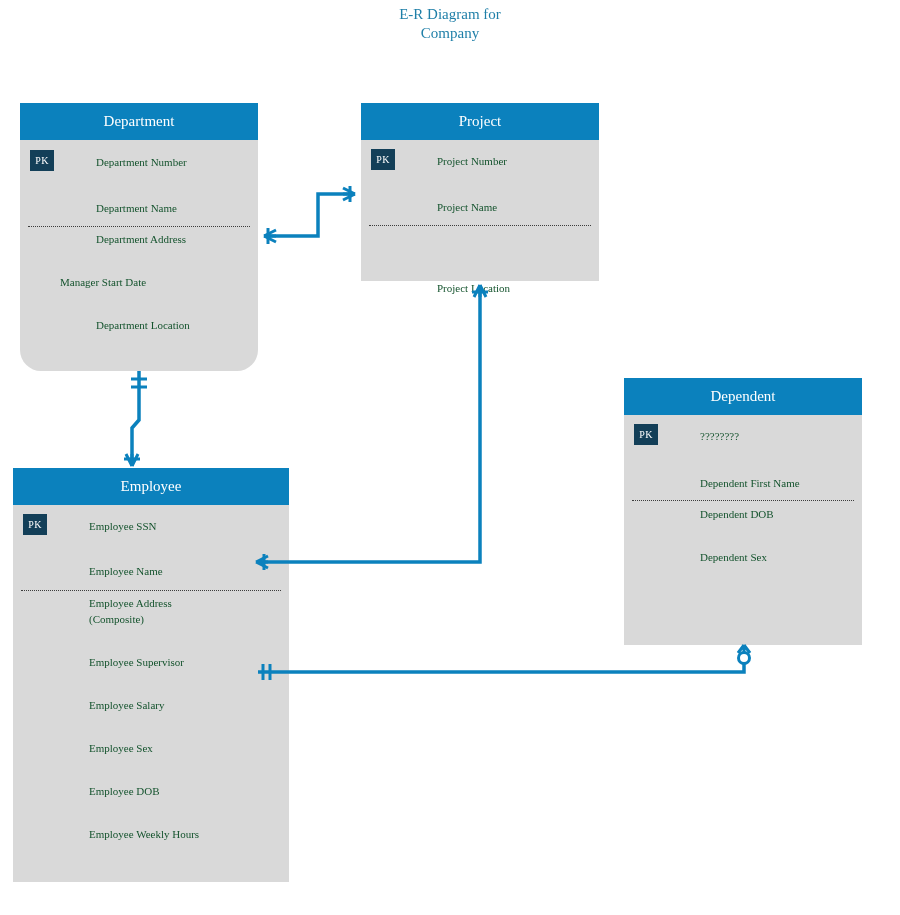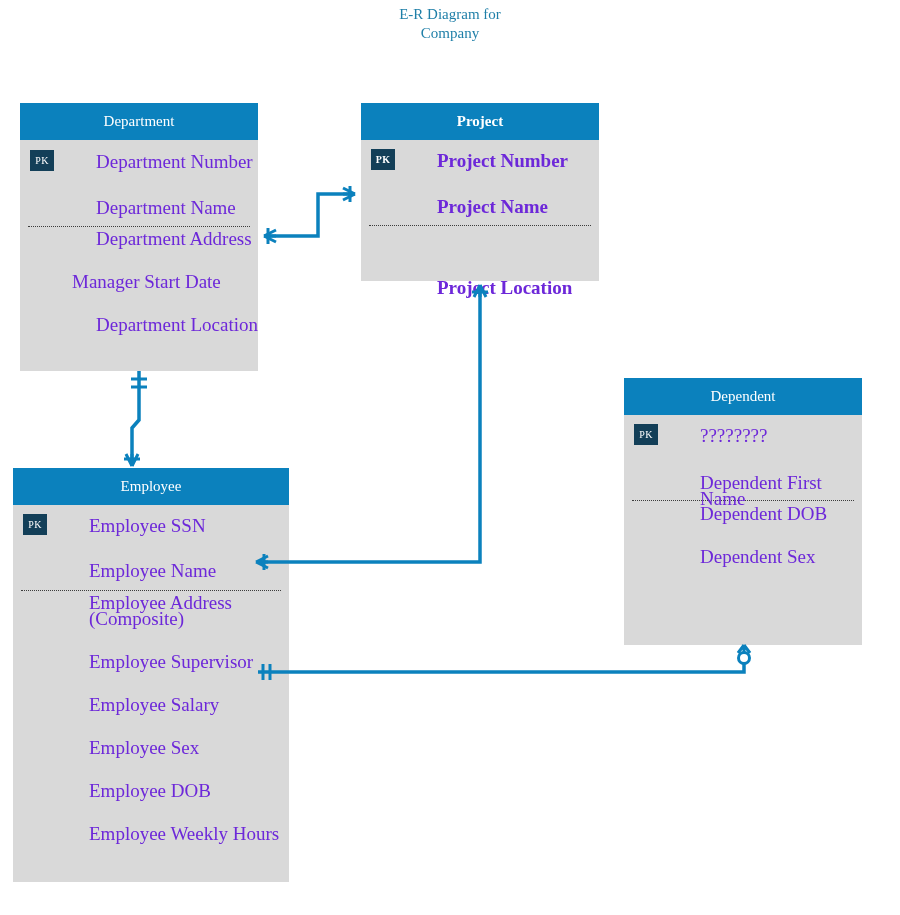--- a/index.html
+++ b/index.html
@@ -63,22 +63,22 @@
     color: #ffffff;
     font-size: 10px;
     font-family: "Liberation Serif", "DejaVu Serif", serif;
     display: flex;
     align-items: center;
     justify-content: center;
     letter-spacing: 0.3px;
     box-sizing: border-box;
   }
   .attr-label {
-    color: #6d28d9;
-    font-size: 19px;
+    color: #14532d;
+    font-size: 11px;
     line-height: 16px;
     font-family: "Liberation Serif", "DejaVu Serif", serif;
     white-space: pre-line;
   }
   .pk-separator {
     position: absolute;
     left: 8px;
     right: 8px;
     border-top: 1px dotted #3c3c3c;
     height: 0;
@@ -93,44 +93,44 @@
   }
 </style>
 </head>
 <body>
 
 <div id="canvas">
 
   <div id="diagram-title">E-R Diagram for
 Company</div>
 
-  <div class="entity" style="left:20px; top:103px; width:238px; height:268px;">
+  <div class="entity" style="left:20px; top:103px; width:238px; height:268px;border-radius:21px;">
     <div class="entity-header" style="height:37px;">Department</div>
     <div class="entity-body" style="height:231px;">
       <div class="attr-row" style="height:48px; padding-top:14px;">
         <span class="pk-badge" style="top:10px;">PK</span>
         <span class="attr-label" style="margin-left:76px;">Department Number</span>
       </div>
       <div class="pk-separator" style="top:86px;"></div>
       <div class="attr-row" style="height:43px; padding-top:12px;">
         <span class="attr-label" style="margin-left:76px;">Department Name</span>
       </div>
       <div class="attr-row" style="height:43px;">
         <span class="attr-label" style="margin-left:76px;">Department Address</span>
       </div>
       <div class="attr-row" style="height:43px;">
-        <span class="attr-label" style="margin-left:52px;text-align:right;">Manager Start Date</span>
+        <span class="attr-label" style="margin-left:40px;text-align:right;">Manager Start Date</span>
       </div>
       <div class="attr-row" style="height:43px;">
         <span class="attr-label" style="margin-left:76px;">Department Location</span>
       </div>
     </div>
   </div>
 
-  <div class="entity" style="left:361px; top:103px; width:238px; height:178px;font-weight:bold;">
+  <div class="entity" style="left:361px; top:103px; width:238px; height:178px;">
     <div class="entity-header" style="height:37px;">Project</div>
     <div class="entity-body" style="height:141px;">
       <div class="attr-row" style="height:48px; padding-top:13px;">
         <span class="pk-badge" style="top:9px;">PK</span>
         <span class="attr-label" style="margin-left:76px;">Project Number</span>
       </div>
       <div class="pk-separator" style="top:85px;"></div>
       <div class="attr-row" style="height:44px; padding-top:11px;">
         <span class="attr-label" style="margin-left:76px;">Project Name</span>
       </div>

